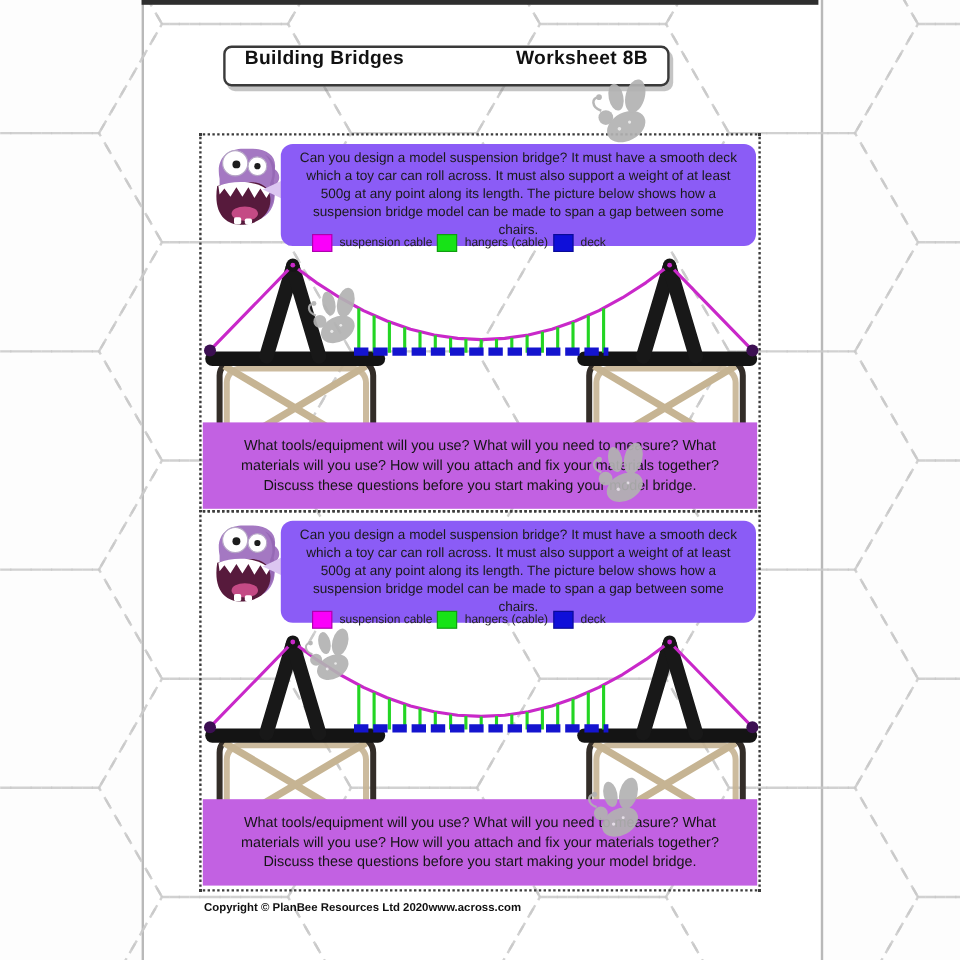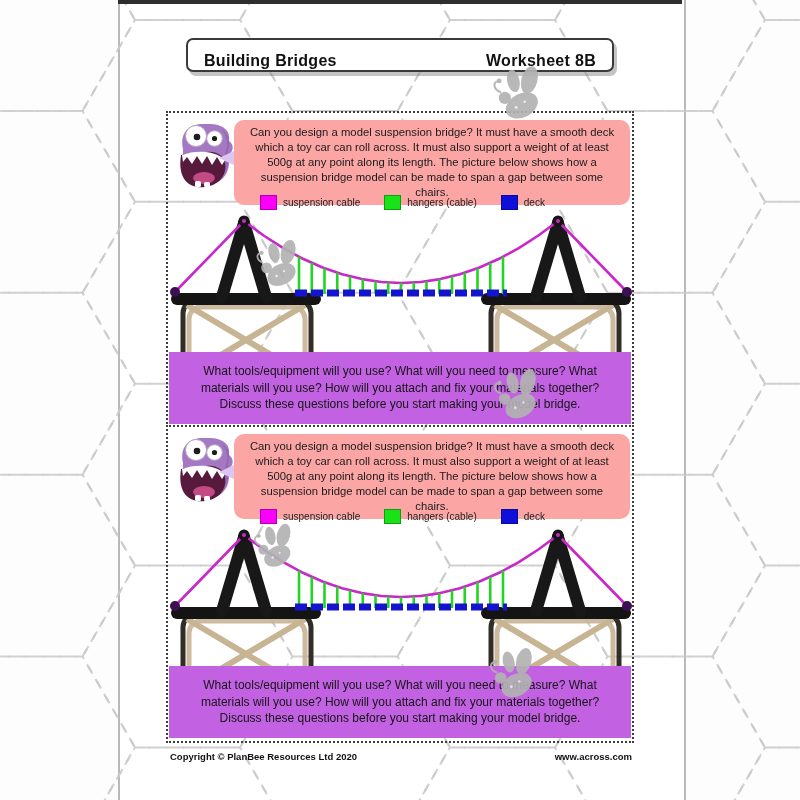--- a/index.html
+++ b/index.html
@@ -6,46 +6,46 @@
   #stage{position:relative;width:800px;height:800px;background:#fdfdfd;overflow:hidden;
          font-family:"Liberation Sans",sans-serif;color:#111;}
   
   .page{position:absolute;left:118px;top:0;width:564px;height:800px;background:#ffffff;
         border-left:2px solid #b9b9b9;border-right:2px solid #b9b9b9;z-index:1;}
   .page-top-edge{position:absolute;left:118px;top:0;width:564px;height:4px;background:#2e2e2e;z-index:3;}
   
   #hexgrid{position:absolute;left:0;top:0;width:800px;height:800px;z-index:2;pointer-events:none;}
   
   .content{position:absolute;left:118px;top:0;width:564px;height:800px;z-index:3;}
-  .header-box{position:absolute;left:68px;top:38px;width:428px;height:34px;background:#ffffff;
+  .header-box{position:absolute;left:68px;top:38px;width:372px;height:34px;background:#ffffff;
               border:2px solid #3a3a3a;border-radius:7px;box-shadow:3px 4px 0 rgba(125,125,125,.45);
-              display:flex;align-items:flex-end;justify-content:space-between;padding:0 16px;box-sizing:border-box;}
+              display:flex;align-items:flex-start;justify-content:space-between;padding:0 16px;box-sizing:border-box;}
   .header-box .t{font-weight:bold;font-size:16px;letter-spacing:.3px;}
   .id-row{position:absolute;left:52px;top:83px;width:462px;height:18px;font-weight:bold;font-size:15px;}
   .id-row .lbl{position:absolute;top:0;}
   .id-row .line{position:absolute;top:1px;height:14px;border-bottom:1.6px solid #111;}
   .sections{position:absolute;left:48px;top:111px;width:468px;}
   .section{position:relative;width:468px;height:316px;border:2px dotted #3c3c3c;box-sizing:border-box;}
   .section+.section{margin-top:-2px;height:318px;}
   .monster{position:absolute;left:3px;top:5px;width:70px;height:72px;}
-  .bubble{position:absolute;left:66px;top:7px;width:396px;min-height:70px;background:#fca5a5;
+  .bubble{position:absolute;left:66px;top:7px;width:396px;min-height:70px;background:#8b5cf6;
           border-radius:10px;display:flex;align-items:center;justify-content:center;
           padding:5px 10px;box-sizing:border-box;}
   .bubble p{margin:0;font-size:11.3px;line-height:1.33;text-align:center;color:#1a1a1a;}
   .bubble-tail{position:absolute;left:51px;top:37px;width:0;height:0;
                border-right:17px solid #dcc6f1;border-top:8px solid transparent;border-bottom:8px solid transparent;}
-  .legend{position:absolute;left:92px;top:82px;display:flex;align-items:center;gap:24px;}
+  .legend{position:absolute;left:92px;top:82px;display:flex;align-items:center;gap:4px;}
   .legend-item{display:flex;align-items:center;gap:6px;font-size:10px;color:#222;}
   .swatch{width:17px;height:15px;border:1px solid rgba(0,0,0,.3);box-sizing:border-box;}
   .bridge{position:absolute;left:1px;top:100px;width:464px;height:140px;}
   .qblock{position:absolute;left:1px;top:239px;width:462px;height:72px;background:#c261e2;
           display:flex;align-items:center;justify-content:center;text-align:center;
           padding:0 12px;box-sizing:border-box;}
   .qblock p{margin:0;font-size:12px;line-height:1.38;color:#151515;}
-  .footer{position:absolute;left:52px;top:751px;width:462px;display:flex;justify-content:space-between;
+  .footer{position:absolute;left:52px;top:751px;width:462px;display:flex;justify-content:flex-start;
           font-size:9.5px;font-weight:bold;color:#111;}
   .bee{position:absolute;z-index:4;pointer-events:none;}
   .hidden-defs{position:absolute;width:0;height:0;overflow:hidden;}
 </style>
 </head>
 <body>
 
 <svg class="hidden-defs" aria-hidden="true">
   <defs>
     <g id="monster-shape">

